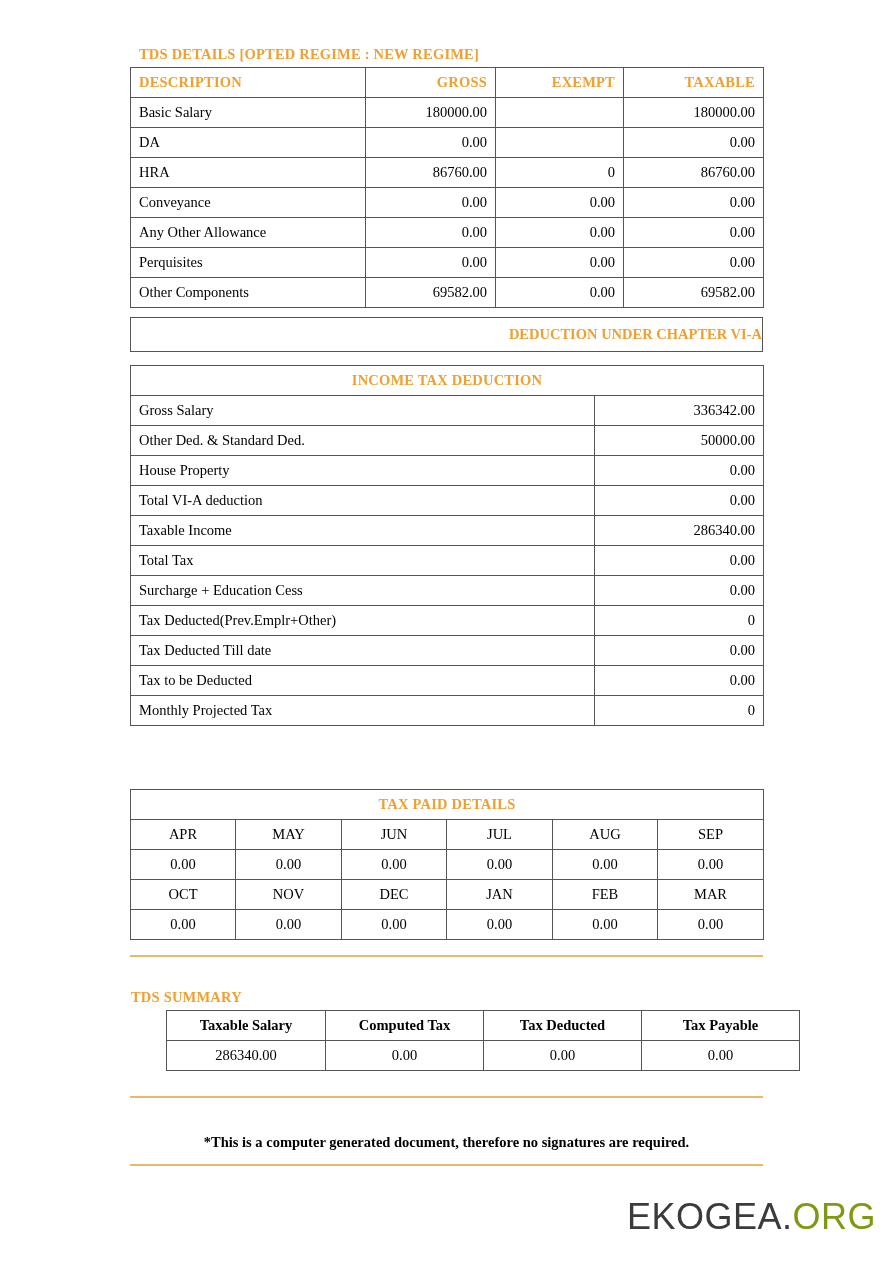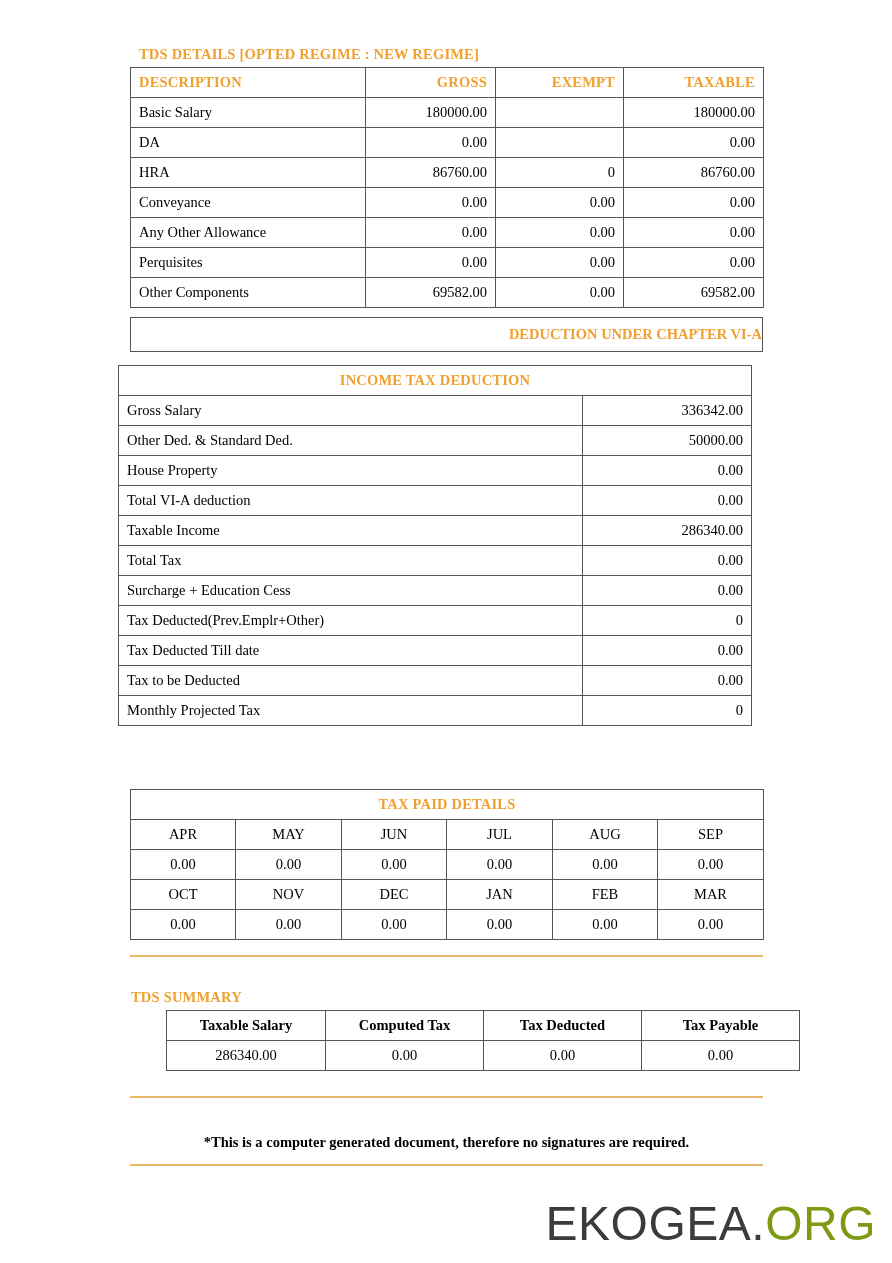--- a/index.html
+++ b/index.html
@@ -75,33 +75,33 @@
     text-align: center;
     width: 633px;
   }
 
   
   .abs { position: absolute; }
 
   #tds-title       { left:131px; top:46px;margin-left:8px; }
   #tds-table       { left:130px; top:67px; }
   #chapter-band    { left:130px; top:317px; }
-  #itd-table       { left:118px; top:365px;padding-left:17px; }
+  #itd-table       { left:130px; top:365px;padding-left:17px; }
   #paid-table      { left:130px; top:789px; }
   #rule-1          { left:130px; top:955px; }
   #summary-title   { left:131px; top:989px; }
   #summary-table   { left:130px; top:1010px;margin-left:36px; }
   #rule-2          { left:130px; top:1096px; }
   #footnote-row    { left:130px; top:1134px; }
   #rule-3          { left:130px; top:1164px; }
   #brand           { right:16px; top:1196px; }
 
   .brand-text {
     font-family: "Liberation Sans", "DejaVu Sans", sans-serif;
-    font-size: 48px;
+    font-size: 36px;
     letter-spacing: .5px;
     white-space: nowrap;
   }
   .brand-dark { color: #3B3B3B; }
   .brand-green { color: #7D9A12; }
 </style>
 </head>
 <body>
 
 <div class="page">

